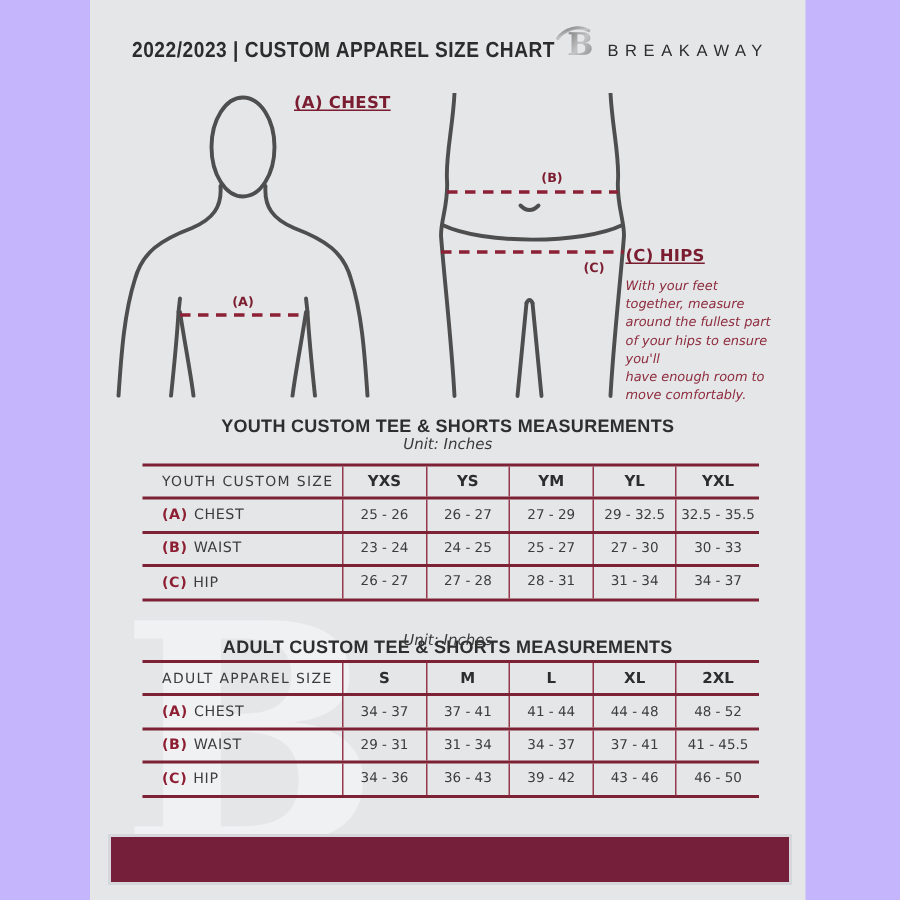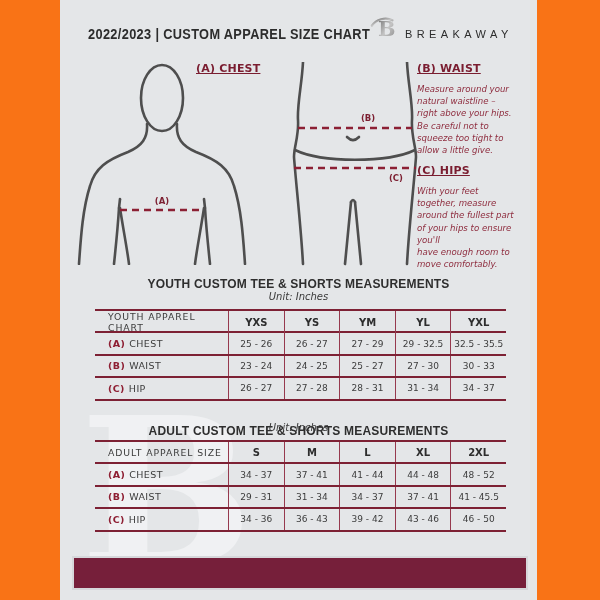--- a/index.html
+++ b/index.html
@@ -1,18 +1,18 @@
 <!DOCTYPE html>
 <html><head>
 <meta charset="utf-8">
 <style>
   * { box-sizing: border-box; margin: 0; padding: 0; }
   html, body { width: 600px; height: 600px; overflow: hidden; }
   body { background: #000; font-family: "DejaVu Sans", sans-serif; }
-  .stage { position: relative; width: 600px; height: 600px; background: #f97316; }
+  .stage { position: relative; width: 600px; height: 600px; background: #c4b5fd; }
   .page  { position: absolute; left: 60px; top: 0; width: 477px; height: 600px; background: #e4e6e8; }
 
   
   .header-title {
     position: absolute; left: 28px; top: 26px; white-space: nowrap;
     font-family: "Liberation Sans", sans-serif; font-weight: bold; font-size: 14.5px;
     letter-spacing: 0.4px; color: #2c2c2c; transform: scaleX(0.88); transform-origin: left center;
   }
   .brand { position: absolute; left: 310px; top: 14px; display: flex; align-items: center; gap: 8px; }
   .brand-name { font-family: "Liberation Sans", sans-serif; font-weight: normal; font-size: 11px;
@@ -107,47 +107,38 @@
       <path class="body-line" d="M63 140 C65 162 67 182 69 202"></path>
       <line class="dash-line" x1="6" y1="66" x2="120" y2="66"></line>
       <line class="dash-line" x1="2" y1="106" x2="124" y2="106"></line>
       <text class="dash-label" x="76" y="59" text-anchor="middle">(B)</text>
       <text class="dash-label" x="104" y="119" text-anchor="middle">(C)</text>
     </svg>
 
     <div class="guide" id="guide-chest">
       <h3>(A) CHEST</h3>
     </div>
-    <div class="guide" id="guide-waist">
-      <h3>(B) WAIST</h3>
-      <p>Measure around your
-natural waistline –
-right above your hips.
-Be careful not to
-squeeze too tight to
-allow a little give.</p>
-    </div>
     <div class="guide" id="guide-hips">
       <h3>(C) HIPS</h3>
       <p>With your feet
 together, measure
 around the fullest part
 of your hips to ensure
 you'll
 have enough room to
 move comfortably.</p>
     </div>
 
     <div class="watermark">B</div>
 
     <div class="section-title" id="youth-title">YOUTH CUSTOM TEE &amp; SHORTS MEASUREMENTS</div>
     <div class="section-unit" id="youth-unit">Unit: Inches</div>
     <div class="size-table" id="youth-table">
       <div class="row">
-        <div class="cell label head">YOUTH APPAREL CHART</div>
+        <div class="cell label head">YOUTH CUSTOM SIZE</div>
         <div class="cell size-head">YXS</div>
         <div class="cell size-head">YS</div>
         <div class="cell size-head">YM</div>
         <div class="cell size-head">YL</div>
         <div class="cell size-head">YXL</div>
       </div>
       <div class="row">
         <div class="cell label">
           <span class="prefix">(A)</span>
           <span>CHEST</span>

